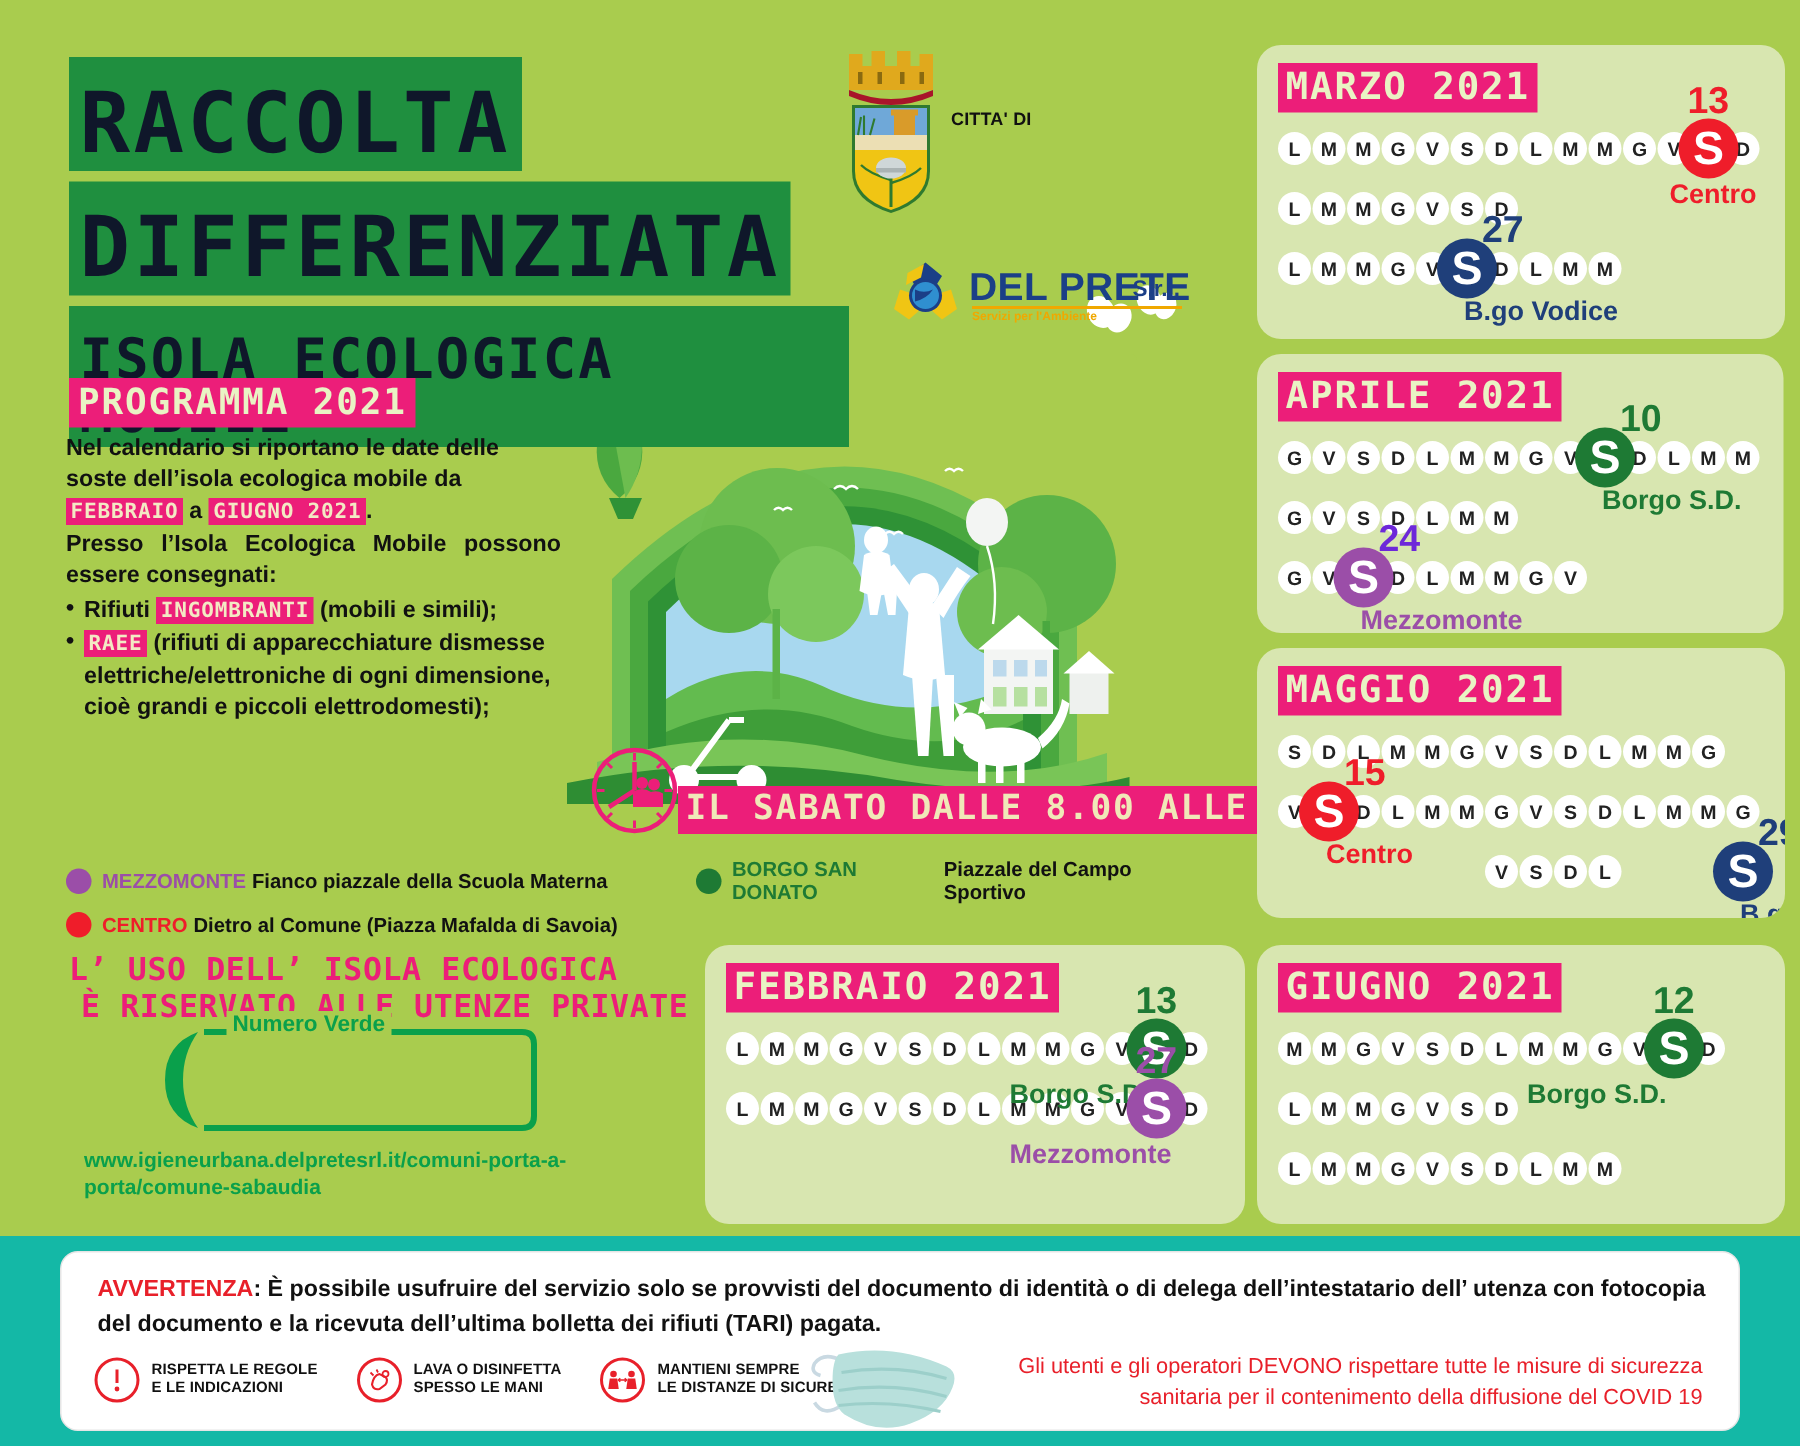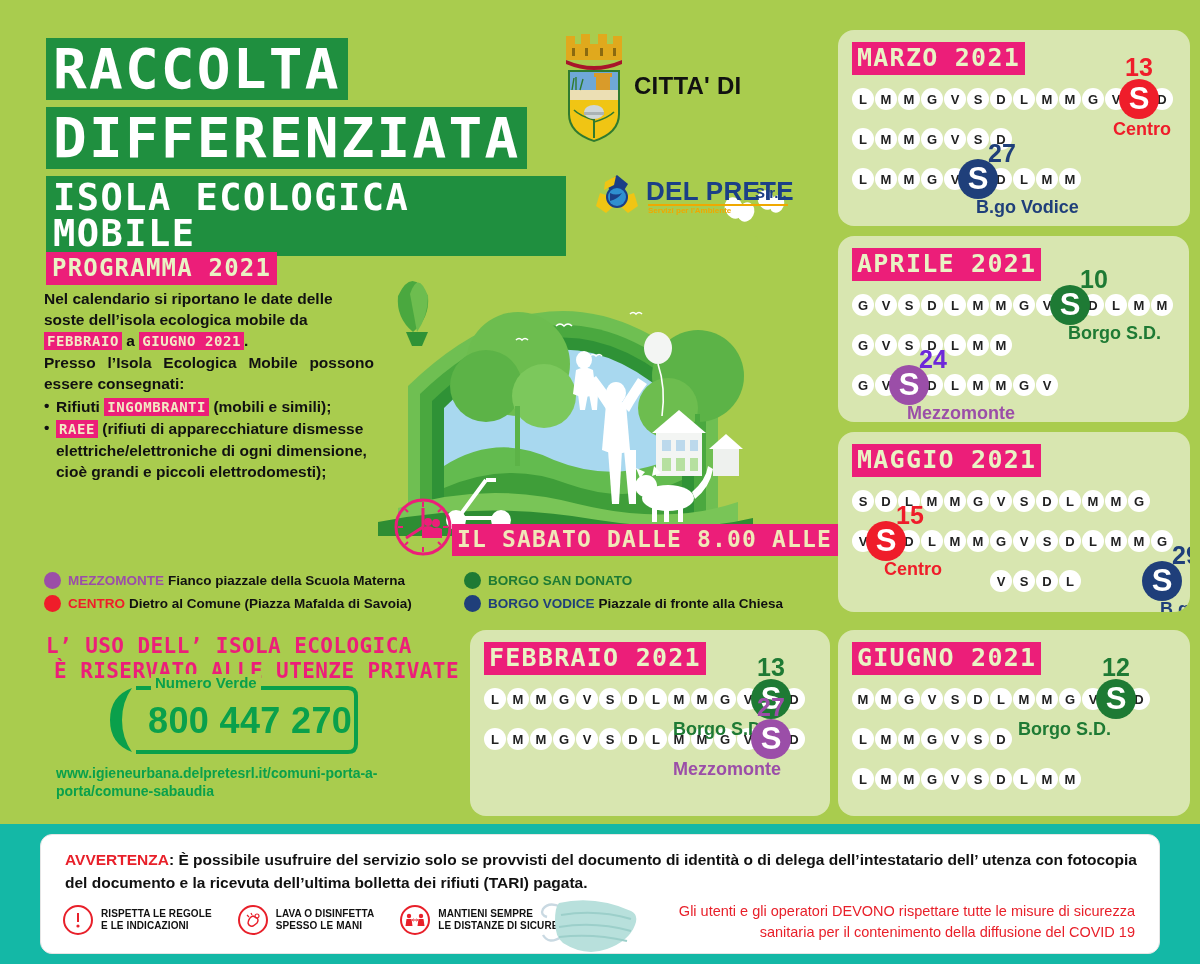--- a/index.html
+++ b/index.html
@@ -15,22 +15,22 @@
   #poster {
     position:absolute; left:0; top:0; width:1200px; height:824px;
     background:#a9cc4e;
   }
 
   #title-wrap { position:absolute; left:46px; top:38px; width:520px; }
   .title-line { display:block; margin-bottom:7px; }
   .title-line span{
     display:inline-block;
     background:#1f8f3f;
-    color:#ffffff;
-    padding:4px 7px 5px 7px;
+    color:#0f172a;
+    padding:18px 7px 5px 7px;
     font-family:"DejaVu Sans Mono", monospace;
     font-weight:bold;
     letter-spacing:0.04em;
     line-height:0.95;
   }
   #title-1 span { font-size:56px; }
   #title-2 span { font-size:56px; }
   #title-3 span { font-size:37px; }
 
   
@@ -305,21 +305,21 @@
 
         <path d="M14 62 l2 -12 M18 62 l0 -13 M22 62 l3 -11" stroke="#2f7a2f" stroke-width="1.4" fill="none"></path>
 
         <path d="M36 110 V86" stroke="#2f7a2f" stroke-width="2"></path>
         <path d="M36 92 q-14 -4 -20 -10 M36 94 q14 -4 20 -10" stroke="#2f7a2f" stroke-width="1.6" fill="none"></path>
         <ellipse cx="36" cy="84" rx="10" ry="7" fill="#cfd7d8"></ellipse>
         <rect x="26" y="84" width="20" height="3" fill="#aab3b4"></rect>
       </g>
     </g>
   </svg>
-  <div style="position:absolute;left:634px;top:72px;font-size:24px;font-weight:bold;color:#111;letter-spacing:0.01em;">CITTA' DI</div>
+  <div style="position:absolute;left:634px;top:72px;font-size:12px;font-weight:bold;color:#111;letter-spacing:0.01em;">CITTA' DI</div>
 
   <svg style="position:absolute;left:592px;top:172px;width:50px;height:46px;" viewBox="0 0 50 46">
     <path d="M25 3 L36 12 L31 20 L19 20 L14 12 Z" fill="#1b3f87"></path>
     <path d="M4 34 L8 21 L17 24 L22 34 L14 41 Z" fill="#f0c514"></path>
     <path d="M46 34 L42 21 L33 24 L28 34 L36 41 Z" fill="#f0c514"></path>
     <path d="M13 10 L24 4 L22 13 L12 18 Z" fill="#f0c514"></path>
     <circle cx="25" cy="25" r="11" fill="#1b3f87"></circle>
     <circle cx="25" cy="25" r="9" fill="#2f8fd0"></circle>
     <path d="M18 21 q6 3 12 0 q-4 6 -12 8 Z" fill="#1b3f87"></path>
   </svg>
@@ -367,45 +367,40 @@
 
   <div id="legend">
     <div class="leg-item">
       <span class="leg-dot" style="background:#9b4ea8"></span>
       <span class="leg-name" style="color:#9b4ea8">MEZZOMONTE</span>
       <span>Fianco piazzale della Scuola Materna</span>
     </div>
     <div class="leg-item">
       <span class="leg-dot" style="background:#1e7a34"></span>
       <span class="leg-name" style="color:#1e7a34">BORGO SAN DONATO</span>
+      <span>Piazzale del Campo Sportivo</span>
     </div>
     <div class="leg-item">
       <span class="leg-dot" style="background:#ef1d2a"></span>
       <span class="leg-name" style="color:#ef1d2a">CENTRO</span>
       <span>Dietro al Comune (Piazza Mafalda di Savoia)</span>
-    </div>
-    <div class="leg-item">
-      <span class="leg-dot" style="background:#1f3f7a"></span>
-      <span class="leg-name" style="color:#1f3f7a">BORGO VODICE</span>
-      <span>Piazzale di fronte alla Chiesa</span>
     </div>
   </div>
 
   <div id="riservato">
     <div class="r1">L’ USO DELL’ ISOLA ECOLOGICA</div>
     <div class="r2">È RISERVATO ALLE UTENZE PRIVATE</div>
   </div>
 
   <div id="nv">
     <svg style="position:absolute;left:-22px;top:-6px;width:270px;height:76px;" viewBox="0 0 270 76">
       <path d="M36 6 q-22 8 -22 32 q0 24 22 32 q-10 -14 -10 -32 q0 -18 10 -32 Z" fill="#0aa04b"></path>
       <path d="M40 6 h212 q8 0 8 8 v48 q0 8 -8 8 h-212" fill="none" stroke="#0aa04b" stroke-width="4"></path>
     </svg>
     <div id="nv-label">Numero Verde</div>
-    <div id="nv-num">800 447 270</div>
   </div>
 
   <div id="url">www.igieneurbana.delpretesrl.it/comuni-porta-a-porta/comune-sabaudia</div>
 
   <div class="cal" id="cal-febbraio" style="left:470px;top:630px;width:360px;height:186px;">
       <div class="cal-title"><span>FEBBRAIO 2021</span></div>
       <div class="cal-row" style="left: 14px; top: 58px;">
         <div class="day">L</div>
         <div class="day">M</div>
         <div class="day">M</div>

